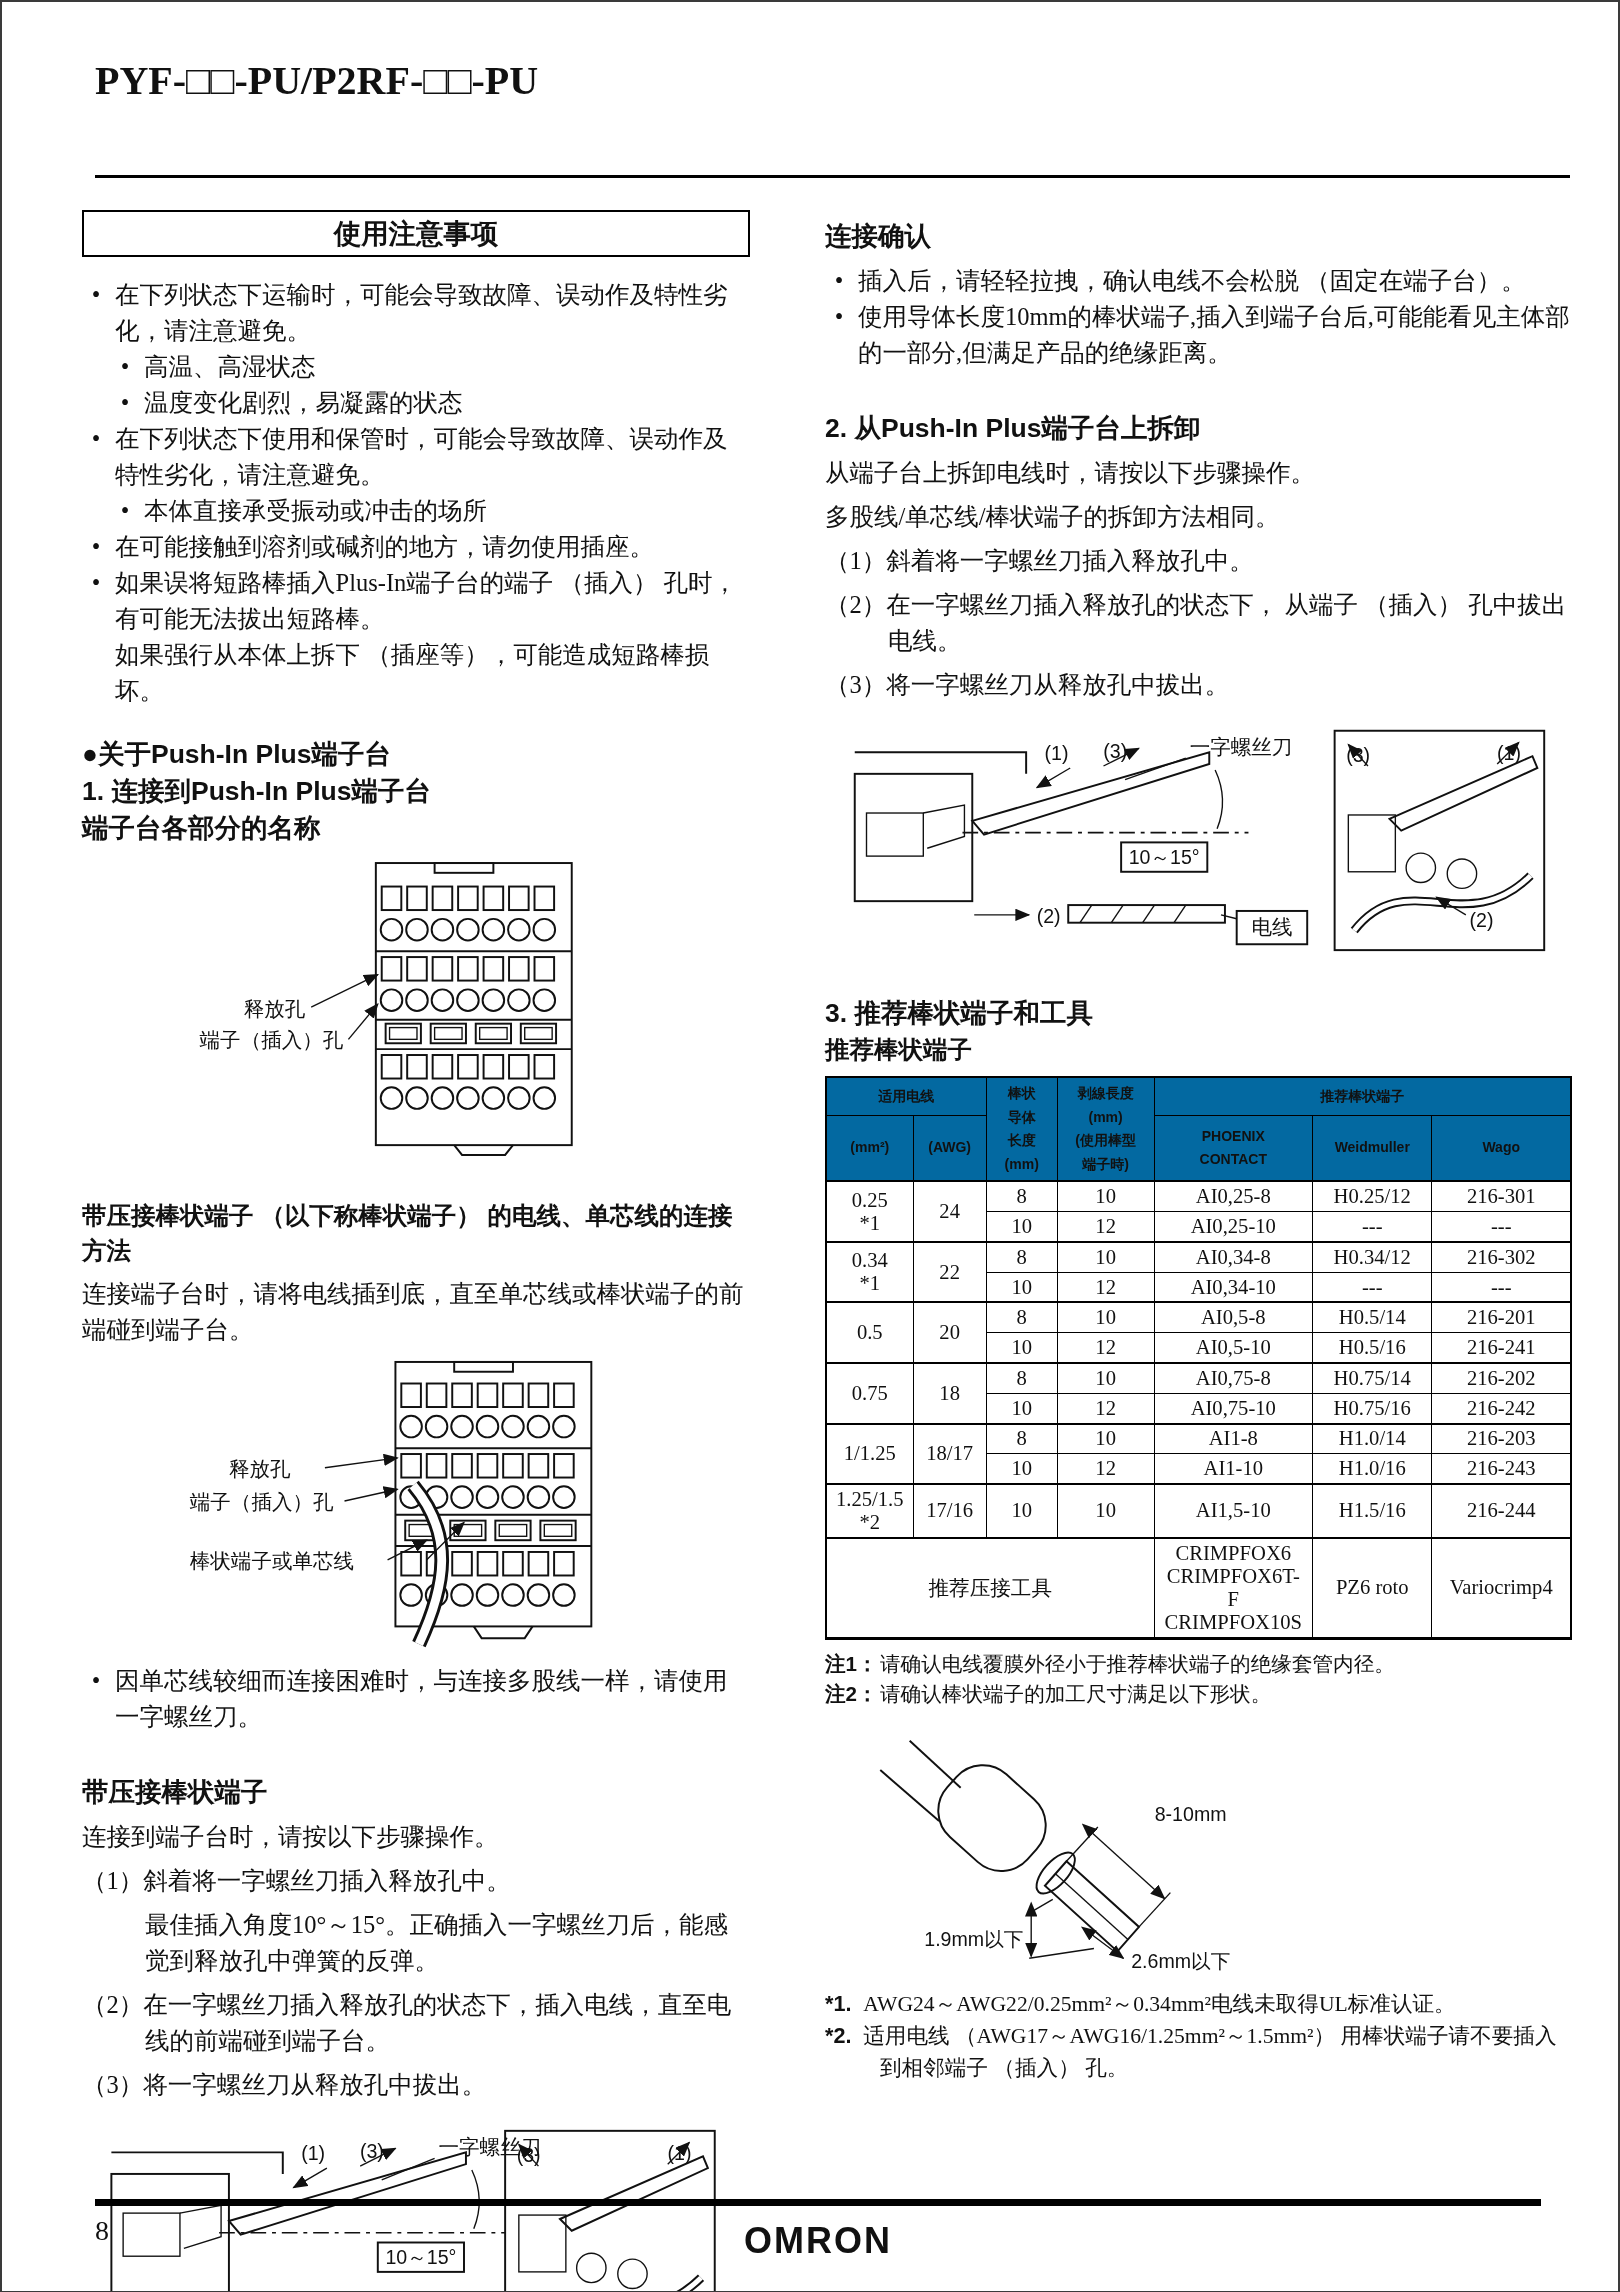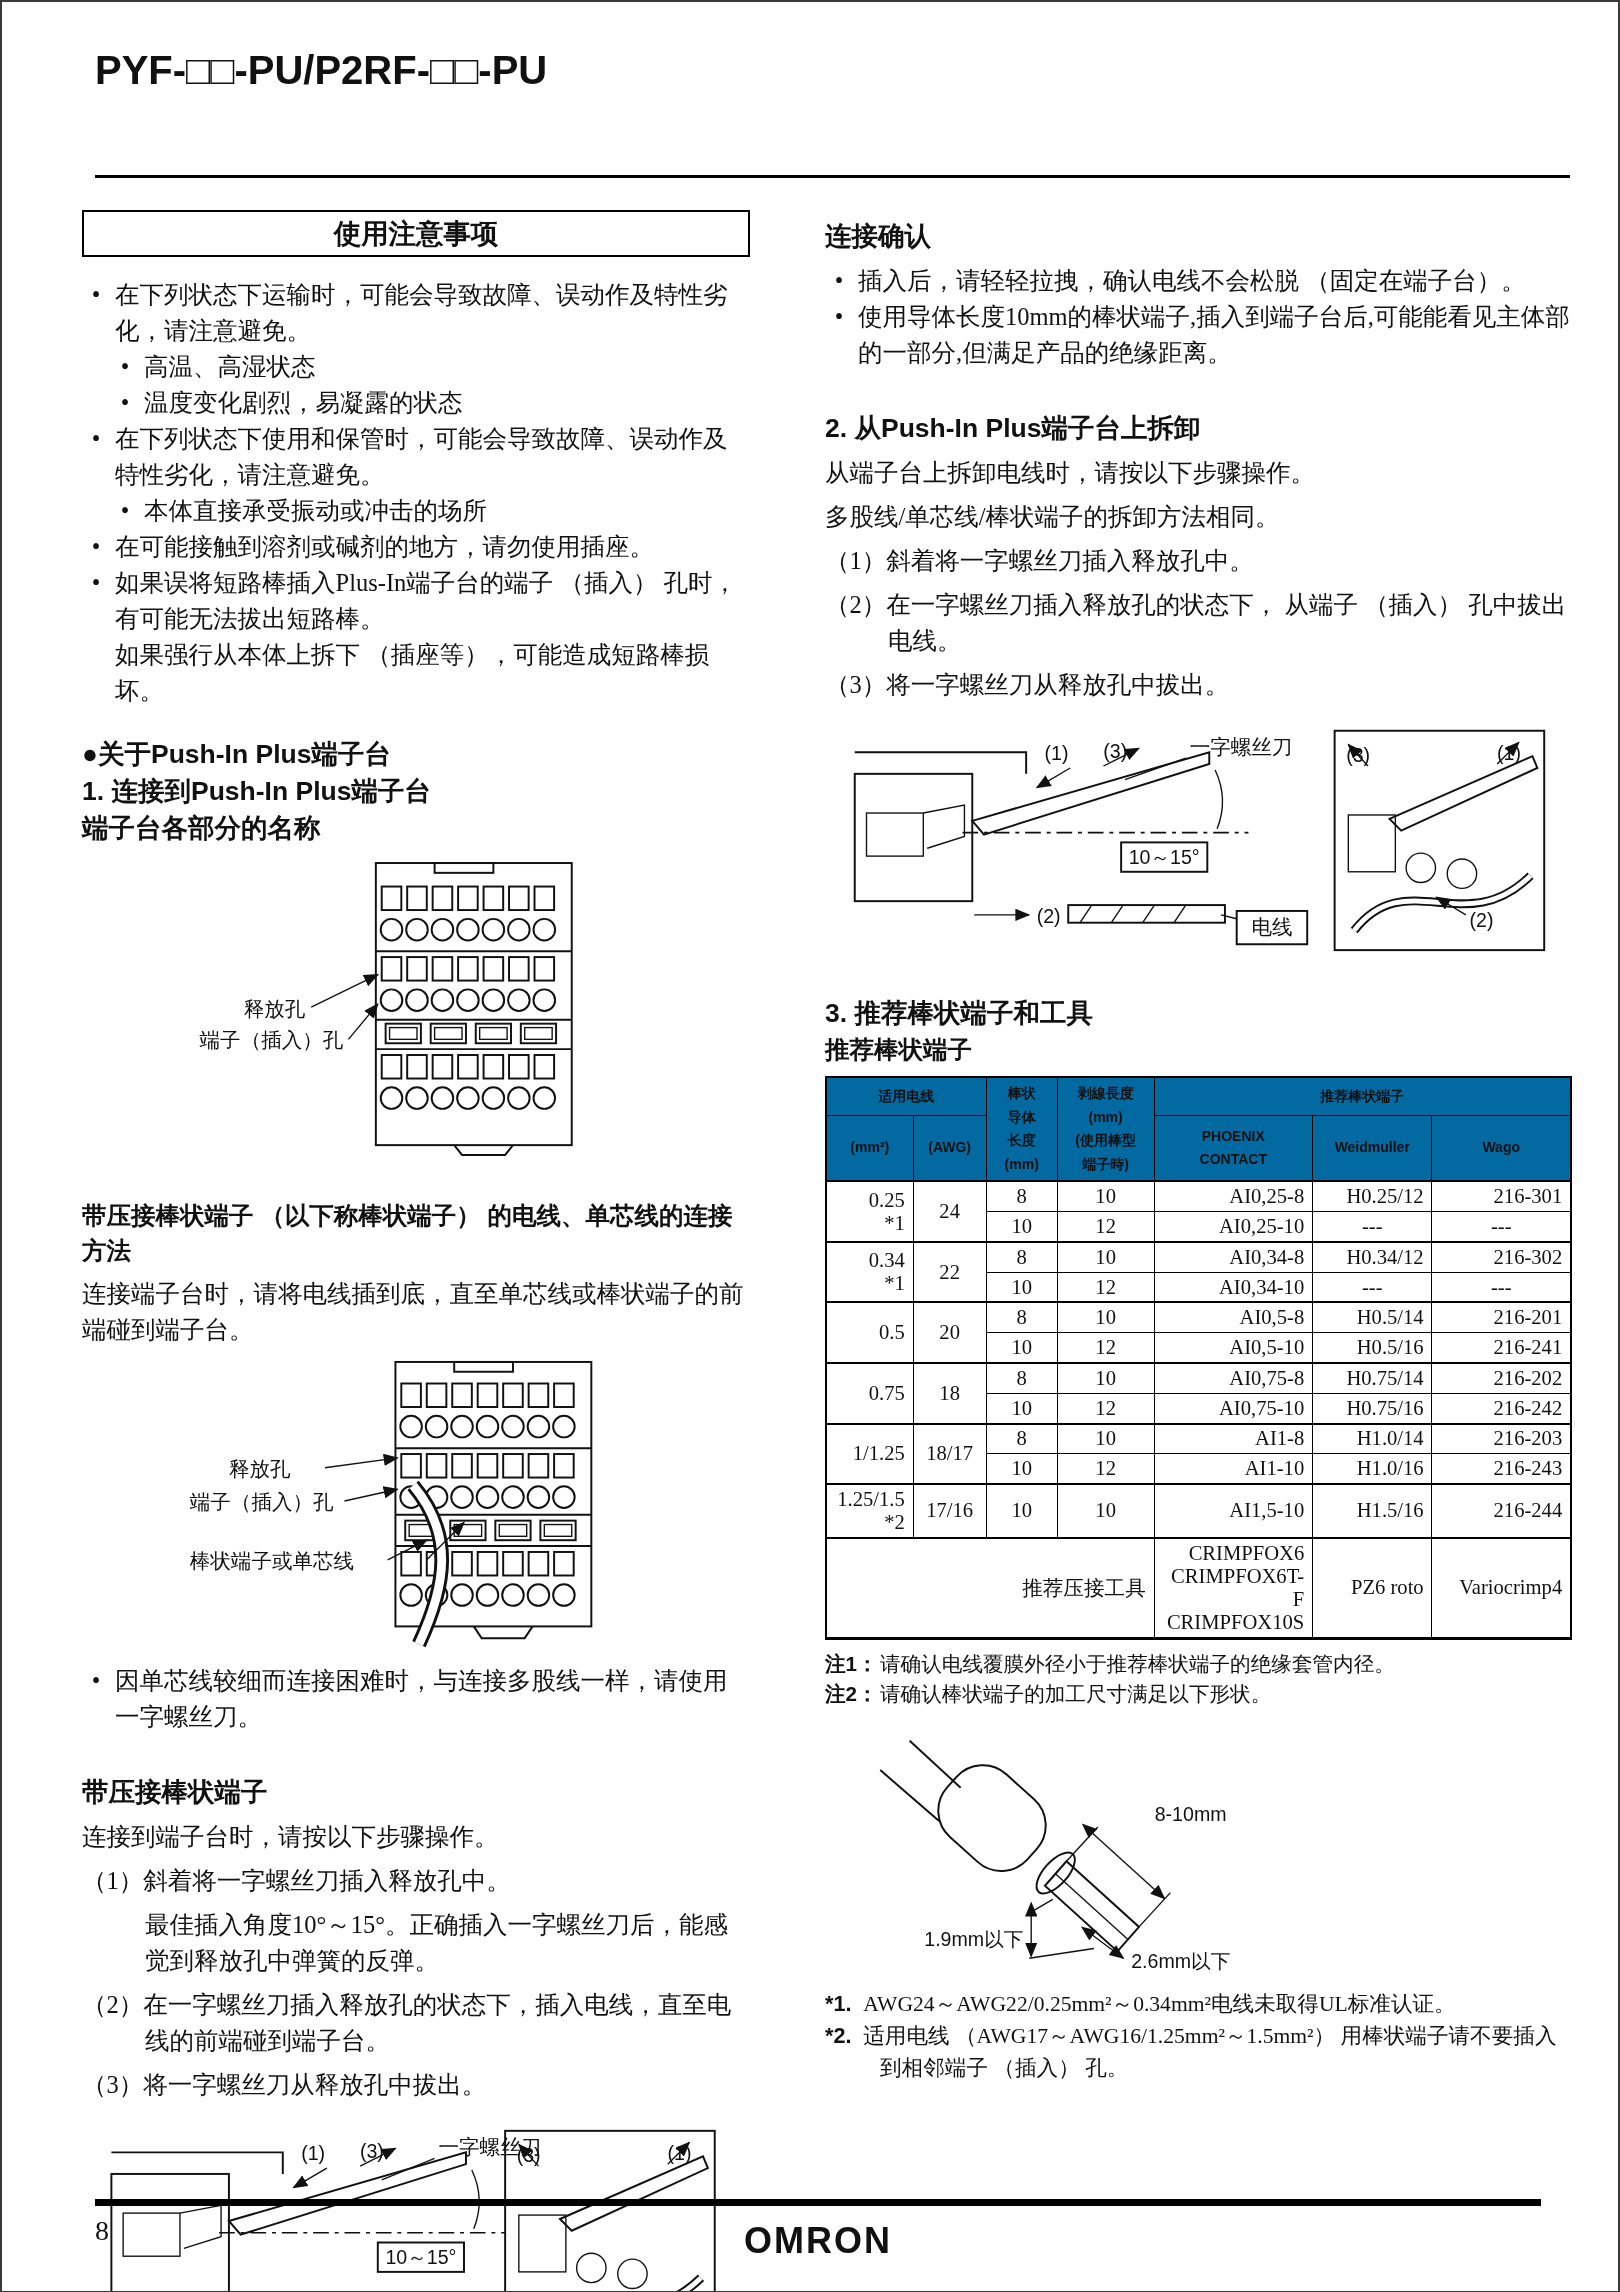--- a/index.html
+++ b/index.html
@@ -7,21 +7,21 @@
     --serif:"Liberation Serif","DejaVu Serif","DejaVu Sans",serif;
     --ink:#111;
   }
   html,body{margin:0;padding:0;background:#e8e8e8;}
   .page{
     position:relative;width:1620px;height:2293px;margin:0 auto;
     background:#fff;color:var(--ink);font-family:var(--serif);
     box-sizing:border-box;border:2px solid #3a3a3a;overflow:hidden;
   }
   .pre{white-space:pre-line;}
-  .page-title{position:absolute;left:93px;top:46px;font-family:Liberation Sans, sans-serif;font-weight:bold;font-size:40px;}
+  .page-title{position:absolute;left:93px;top:55px;font-family:Liberation Serif, serif;font-weight:bold;font-size:40px;}
   .top-rule{position:absolute;left:93px;top:173px;width:1475px;height:2.9px;background:#000;}
   .col-left{position:absolute;left:80px;top:208px;width:668px;}
   .col-right{position:absolute;left:823px;top:208px;width:747px;}
   .notice-box{border:2.9px solid #000;height:43px;display:flex;align-items:center;justify-content:center;
     font-family:var(--sans);font-weight:bold;font-size:27.4px;margin-bottom:19.6px;}
   .body-t{font-size:24.5px;line-height:36px;margin-top:8px;}
   .bullet{position:relative;padding-left:33px;}
   .bullet::before{content:"\2022";position:absolute;left:9.8px;}
   .b-l2{margin-left:29px;}
   .cont{padding-left:33px;}
@@ -43,21 +43,21 @@
   .wire-i2{stroke:#fff;fill:none;stroke-width:5;}
   
   .spec-table{border-collapse:collapse;width:747px;font-size:20.6px;font-family:var(--serif);
     border:2.5px solid #000;border-bottom:3.9px solid #000;}
   .spec-table th,.spec-table td{border:1px solid #000;padding:2.9px 7.8px;vertical-align:middle;}
   .spec-table thead th{background:#0369a1;font-family:var(--sans);font-weight:bold;text-align:center;
     font-size:14px;line-height:23.5px;padding:3.9px 3.9px;}
   .spec-table thead{border-bottom:2px solid #000;}
   .spec-table tr.grp td{border-top:2.5px solid #000;}
   .spec-table tr.tools td{border-top:2.5px solid #000;}
-  .c{text-align:center;} .l{text-align:right;padding-left:9.8px;margin-left:28px;}
+  .c{text-align:center;} .l{text-align:center;padding-left:9.8px;margin-left:28px;}
   .note-row{font-size:20.6px;line-height:30px;display:flex;}
   .note-lab{font-family:var(--sans);font-weight:bold;flex:0 0 55px;}
   .fn-row{font-size:21.6px;line-height:32px;padding-left:55px;text-indent:-55px;}
   .fn-lab{font-family:var(--sans);font-weight:bold;padding-right:11.8px;}
   .foot-rule{position:absolute;left:93px;top:2197px;width:1446px;height:6.9px;background:#000;}
   .page-no{position:absolute;left:93px;top:2213px;font-size:28px;}
   .brand{position:absolute;left:93px;top:2217px;width:1446px;text-align:center;
     font-family:var(--sans);font-weight:900;font-size:36px;letter-spacing:2px;transform:scaleY(1.05);}
 </style>
 </head>

